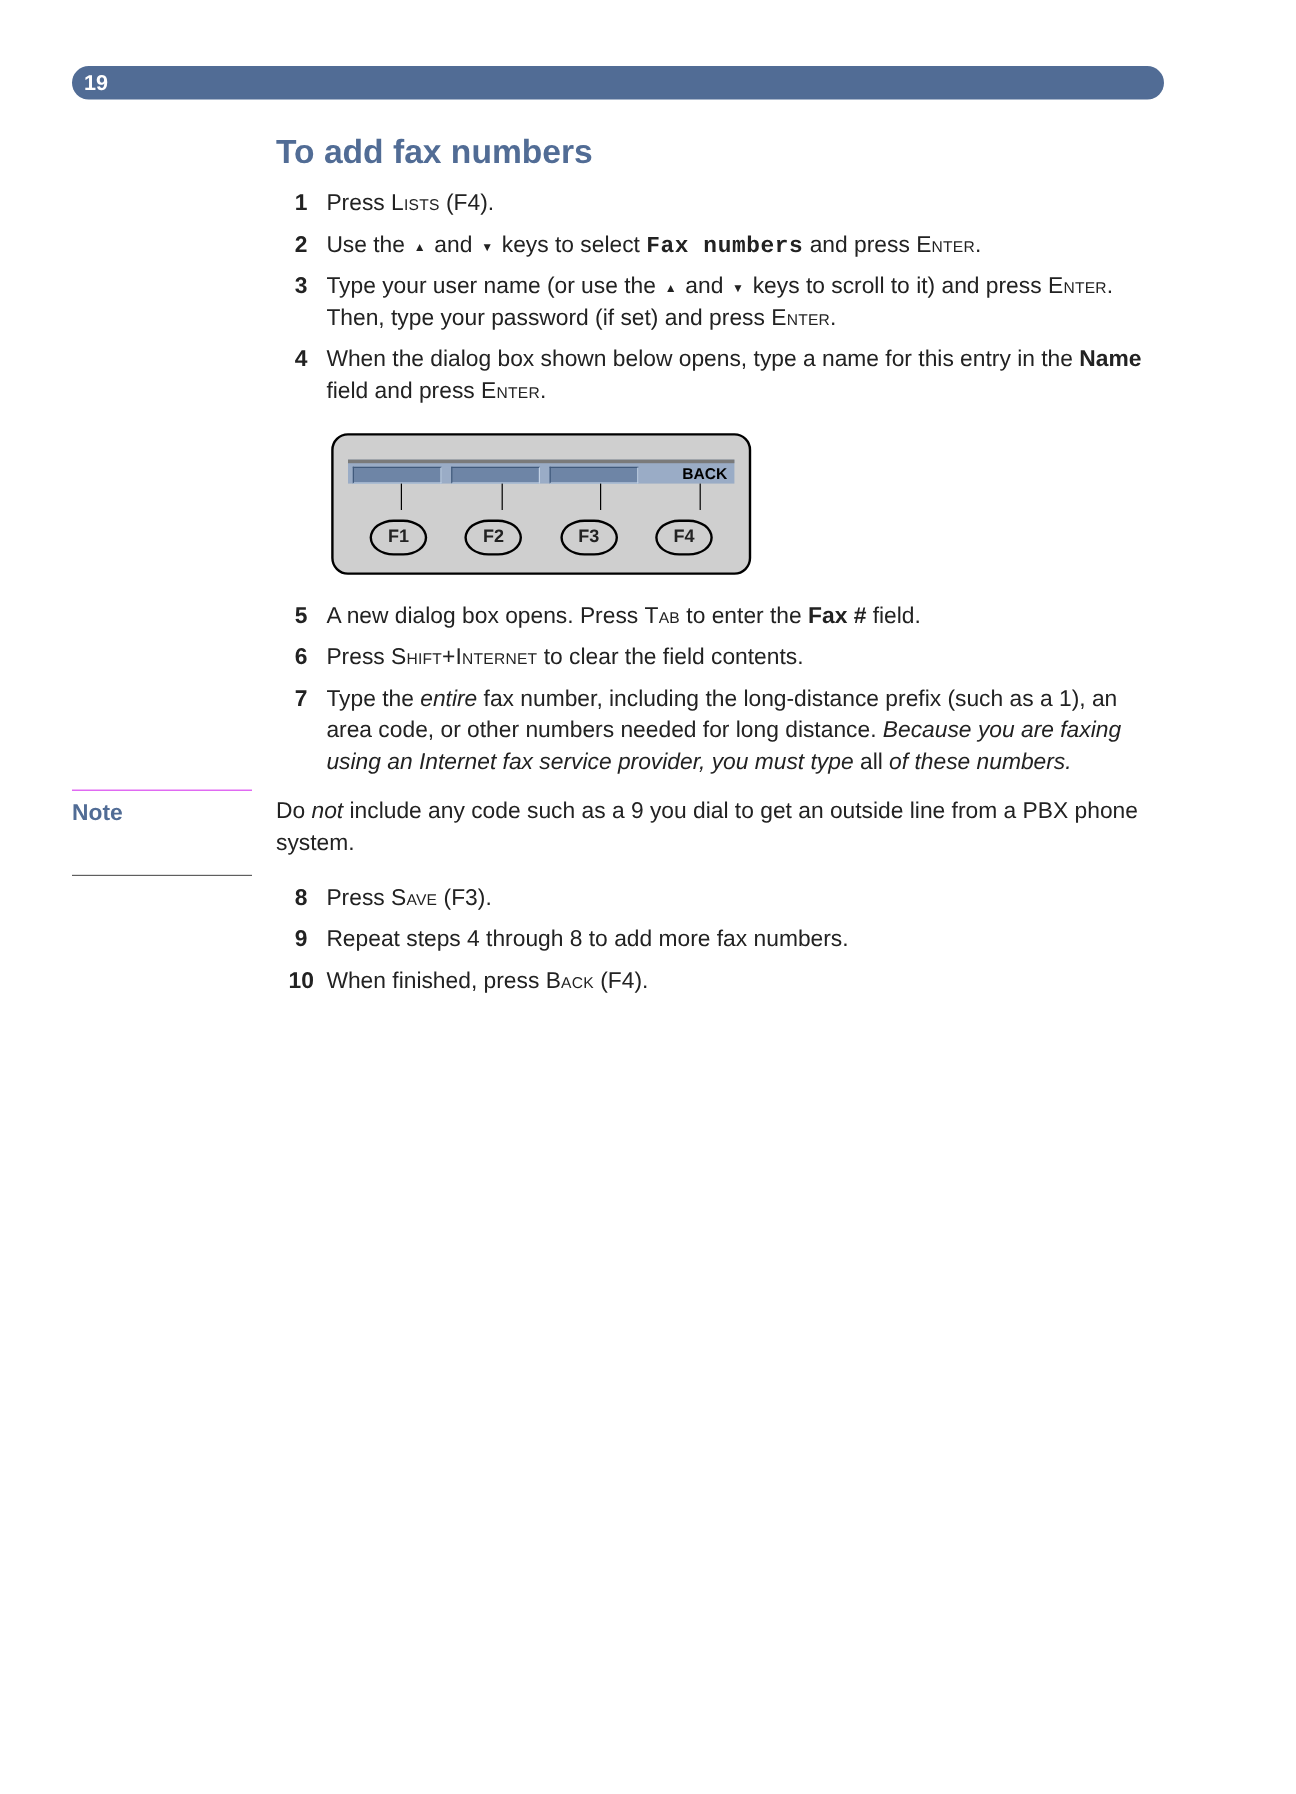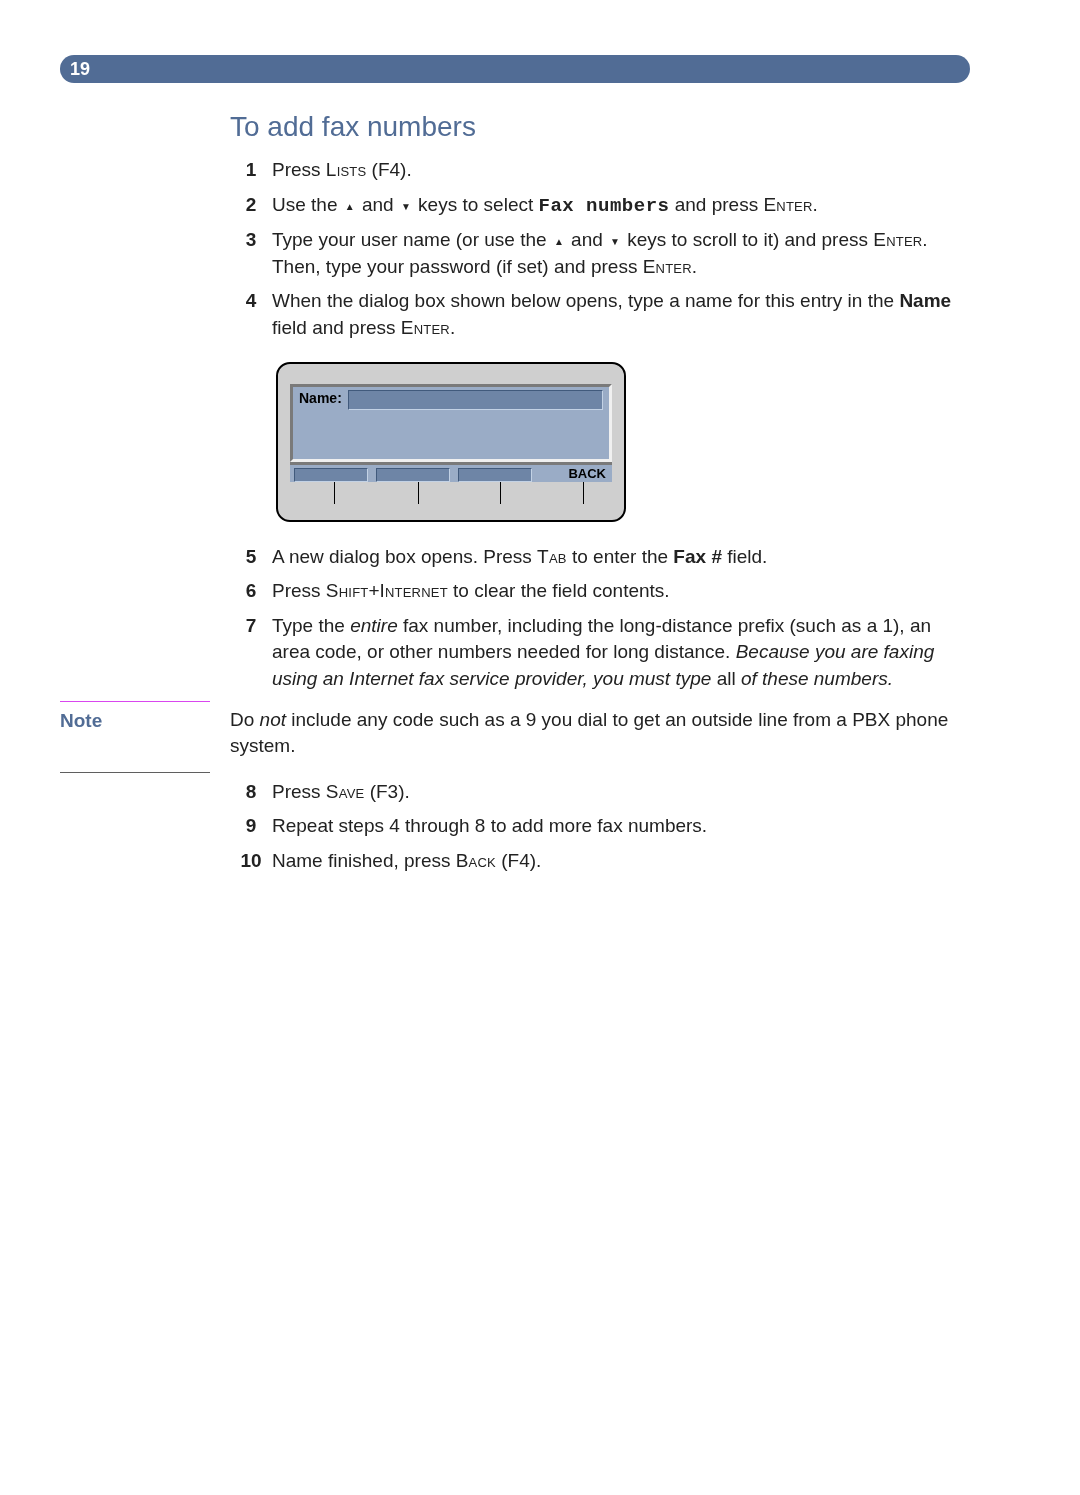--- a/index.html
+++ b/index.html
@@ -27,21 +27,21 @@
     font-weight: bold;
     font-size: 18px;
     margin-bottom: 28px;
   }
   .content {
     margin-left: 170px;
   }
   h1.title {
     color: #516c95;
     font-size: 28px;
-    font-weight: normal;
+    font-weight: bold;
     margin: 0 0 14px 0;
   }
   ol.steps {
     list-style: none;
     margin: 0;
     padding: 0;
   }
   ol.steps > li {
     display: flex;
     align-items: flex-start;
@@ -234,36 +234,38 @@
       <li>
         <span class="numcol">4</span>
         <span class="body">
           <span>When the dialog box shown below opens, type a name for this entry in the </span><span class="bold">Name</span><span> field and press </span><span class="smallcaps">Enter</span><span>.</span>
         </span>
       </li>
     </ol>
 
     <div class="dlg-wrap">
       <div class="dlg-outer">
-        <div class="dlg-screen">
-          <span class="dlg-namelabel">Name:</span>
-          <div class="dlg-nameinput"></div>
-        </div>
         <div class="dlg-bar">
           <div class="dlg-seg seg1"></div>
           <div class="dlg-seg seg2"></div>
           <div class="dlg-seg seg3"></div>
           <span class="dlg-back">BACK</span>
         </div>
         <div class="dlg-ticks">
           <div class="dlg-tick t1"></div>
           <div class="dlg-tick t2"></div>
           <div class="dlg-tick t3"></div>
           <div class="dlg-tick t4"></div>
         </div>
+        <div class="dlg-fkeys">
+          <div class="fkey">F1</div>
+          <div class="fkey">F2</div>
+          <div class="fkey">F3</div>
+          <div class="fkey">F4</div>
+        </div>
       </div>
     </div>
 
     <ol class="steps">
 
       <li>
         <span class="numcol">5</span>
         <span class="body">
           <span>A new dialog box opens. Press </span><span class="smallcaps">Tab</span><span> to enter the </span><span class="bold">Fax #</span><span> field.</span>
         </span>
@@ -301,19 +303,19 @@
       </li>
 
       <li>
         <span class="numcol">9</span>
         <span class="body">Repeat steps 4 through 8 to add more fax numbers.</span>
       </li>
 
       <li>
         <span class="numcol">10</span>
         <span class="body">
-          <span>Name finished, press </span><span class="smallcaps">Back</span><span> (F4).</span>
+          <span>When finished, press </span><span class="smallcaps">Back</span><span> (F4).</span>
         </span>
       </li>
     </ol>
 
   </div>
 </div>
 
 </body></html>

